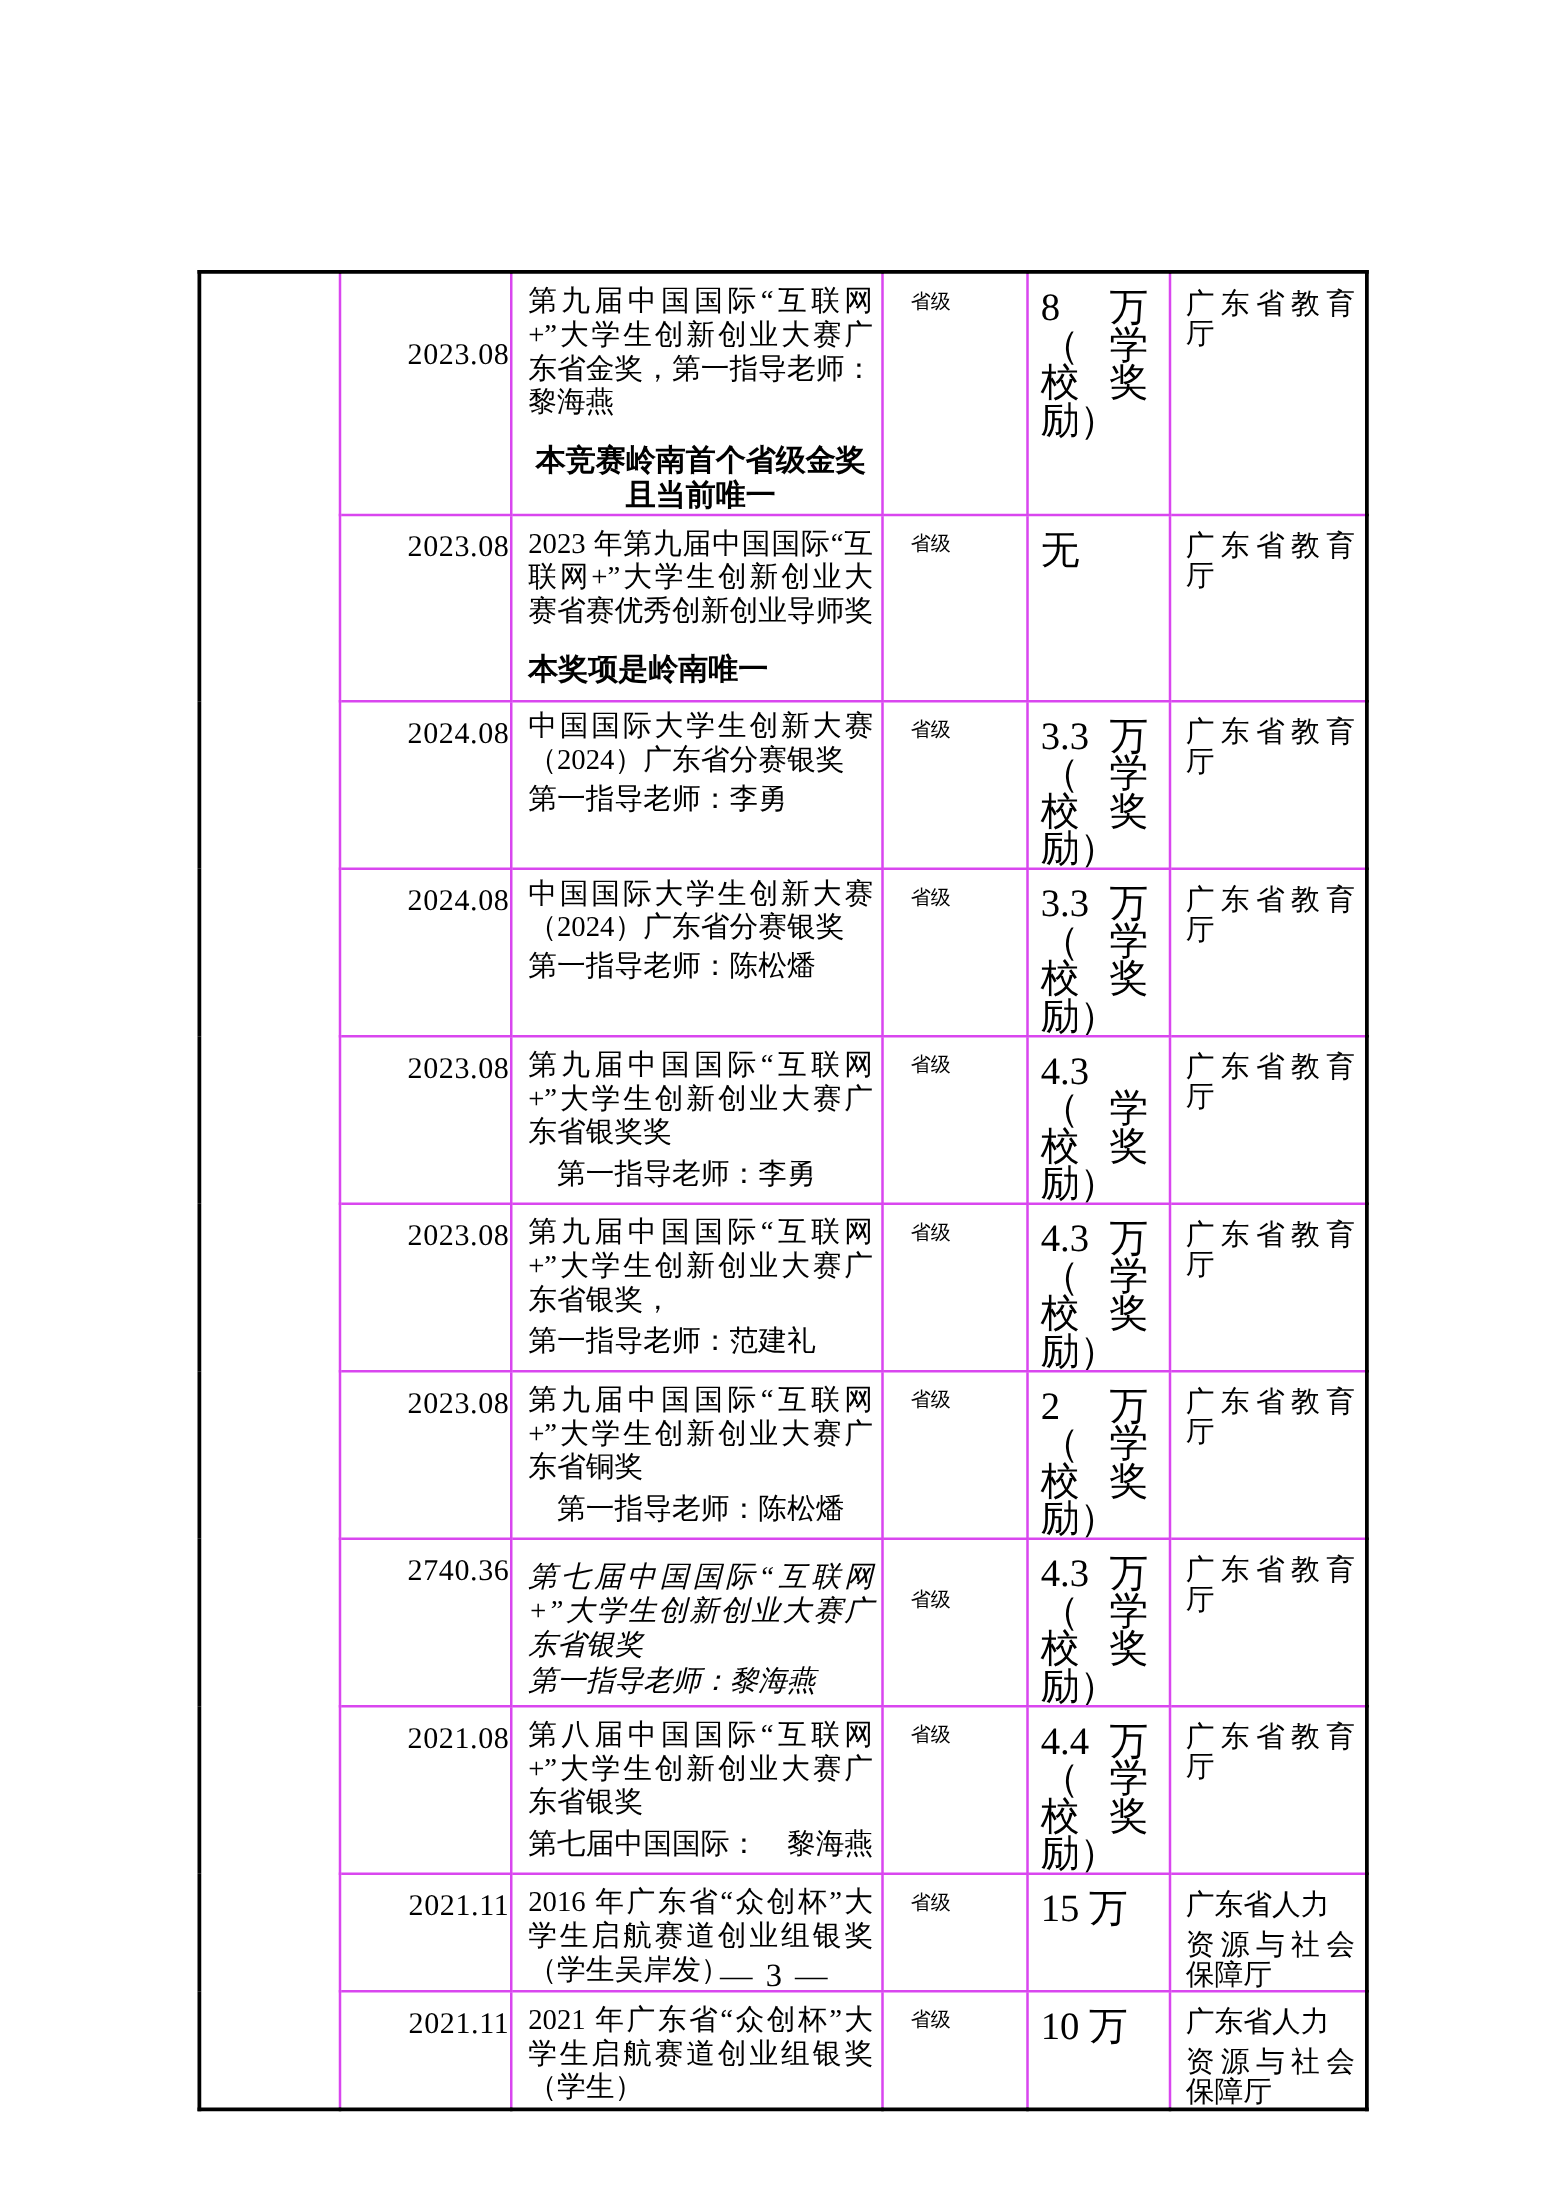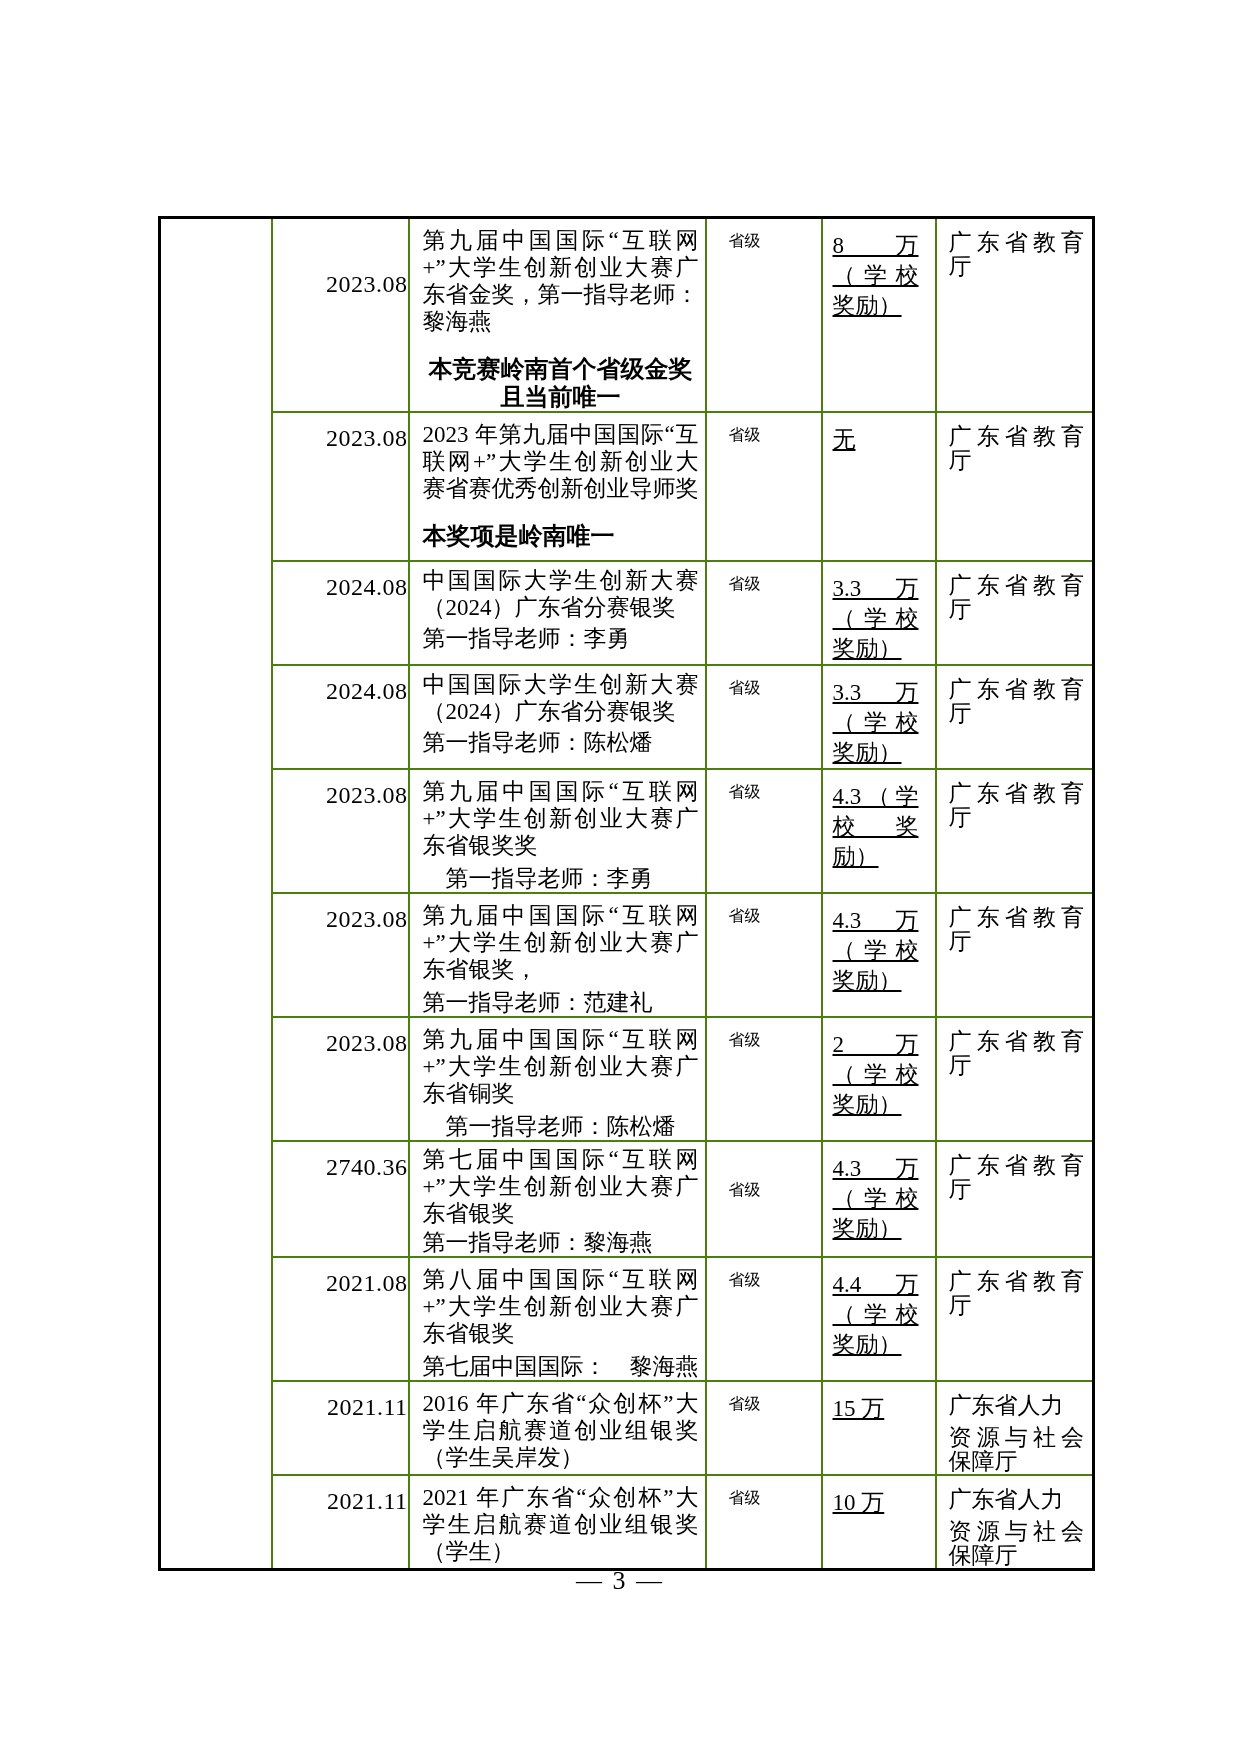--- a/index.html
+++ b/index.html
@@ -12,21 +12,21 @@
   .page{position:relative;width:1240px;height:1753px;background:#fff;overflow:hidden;}
 
   table.awards{
     position:absolute;left:158px;top:216px;
     width:934px;
     border-collapse:collapse;
     table-layout:fixed;
     border:3px solid #000;
   }
   td{
-    border:2px solid #4d7c0f;
+    border:2px solid #d946ef;
     vertical-align:top;
     padding:0;
     overflow:hidden;
   }
   
   tr.r1{height:174px}  tr.r2{height:149px}  tr.r3{height:89px}
   tr.r4{height:92px}   tr.r5{height:120px}  tr.r6{height:120px}
   tr.r7{height:119px}  tr.r8{height:114px}  tr.r9{height:123px}
   tr.r10{height:93px}  tr.r11{height:93px}
 
@@ -41,21 +41,21 @@
   tr.r1 td.date{padding-top:52px;}
 
   td.desc{
     padding:8px 6px 0 13px;
     font-size:23px;
     line-height:27px;
     text-align:justify;
     text-justify:inter-character;
   }
   tr.r3 td.desc, tr.r4 td.desc{padding-top:5px;}
-  tr.r8 td.desc{padding-top:4px;}
+  tr.r8 td.desc{padding-top:16px;font-style:italic;}
   td.desc p{margin:0;}
   td.desc p.mentor{margin-top:6px;}
   tr.r3 td.desc p.mentor, tr.r4 td.desc p.mentor{margin-top:4px;}
   tr.r8 td.desc p.mentor{margin-top:2px;}
   td.desc p.note{
     margin-top:20px;
     font-family:"Liberation Sans","DejaVu Sans",sans-serif;
     font-weight:bold;
     font-size:24px;
     line-height:28px;
@@ -65,25 +65,24 @@
 
   td.level{
     padding-top:12px;
     padding-left:22px;
     font-size:16px;
   }
   tr.r8 td.level{padding-top:38px;}
 
   td.prize{
     padding:12px 16px 0 10px;
-    font-size:23px;
+    font-size:31px;
     line-height:30px;
     text-align:justify;
     text-justify:inter-character;
-    text-decoration:underline;
   }
 
   td.org{
     padding:12px 8px 0 12px;
     font-size:23px;
     line-height:24px;
     text-align:justify;
     text-justify:inter-character;
   }
   td.org p{margin:0;}

